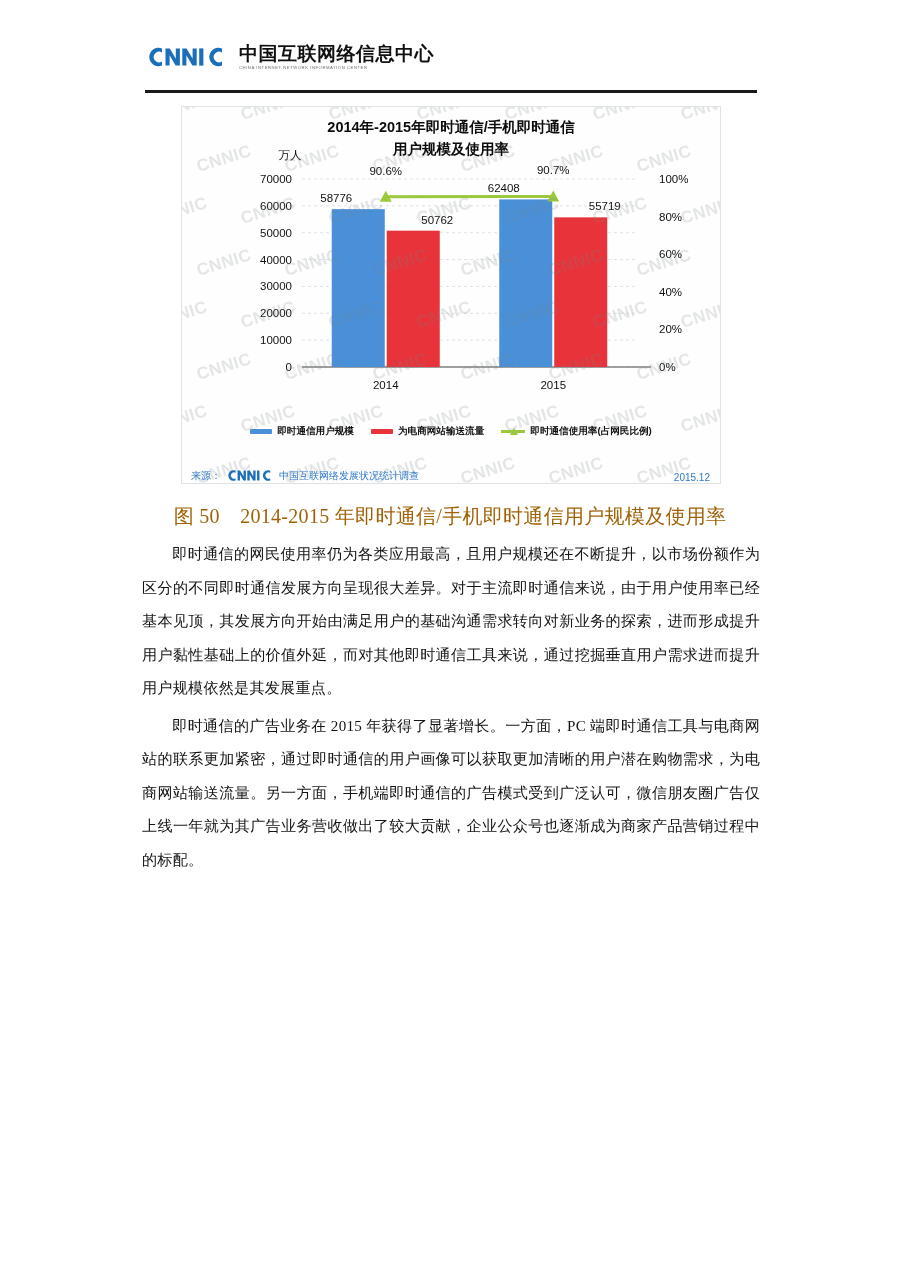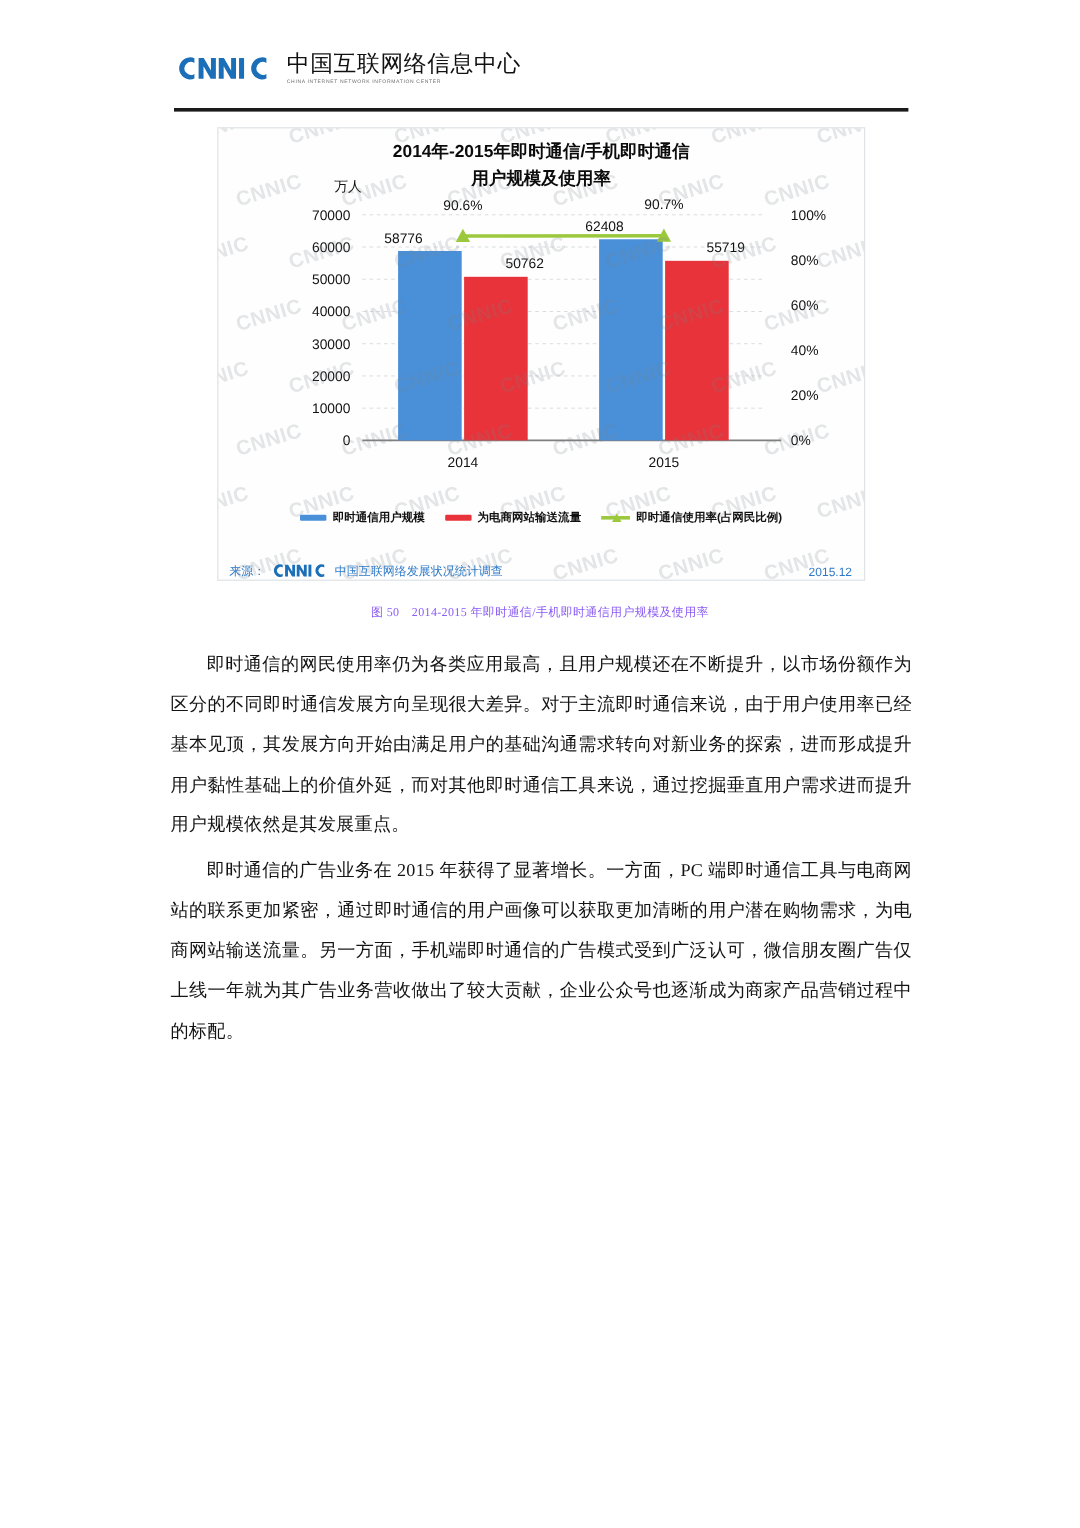--- a/index.html
+++ b/index.html
@@ -10,21 +10,21 @@
     color:#1a1a1a;
     position:relative;
     overflow:hidden;
   }
   .page { position:absolute; inset:0; }
 
   
   .header { position:absolute; left:145px; top:44px; width:612px; height:46px; }
   .logo-row { display:flex; align-items:flex-end; gap:10px; }
   .cnnic-mark { display:block; }
-  .cn-name { font-family:"Liberation Sans", sans-serif; font-weight:normal; font-size:19px;
+  .cn-name { font-family:"Liberation Sans", sans-serif; font-weight:bold; font-size:19px;
              color:#111; letter-spacing:0.5px; line-height:1.0; }
   .cn-sub { font-family:"Liberation Sans", sans-serif; font-size:4.2px; color:#6d6d6d;
             letter-spacing:0.55px; margin-top:2px; }
   .header-rule { position:absolute; left:145px; top:90px; width:612px; height:2.6px; background:#1a1a1a; }
 
   
   .figure {
     position:absolute; left:181px; top:106px; width:540px; height:378px;
     background:#fefefe; border:1px solid #dfe3e6; box-sizing:border-box;
     overflow:hidden;
@@ -63,21 +63,21 @@
     display:flex; align-items:flex-end; z-index:4;
   }
   .src-left { display:flex; align-items:center; gap:3px; margin-left:9px; }
   .src-txt { font-family:"Liberation Sans", sans-serif; font-size:10px; color:#2E79C7; }
   .src-date { margin-left:auto; margin-right:10px; font-family:"Liberation Sans", sans-serif;
               font-size:10px; color:#2E79C7; }
 
   
   .caption {
     position:absolute; left:0; right:0; top:503px; text-align:center;
-    font-family:"Liberation Serif", serif; font-size:10px; color:#8b5cf6; letter-spacing:0.3px;
+    font-family:"Liberation Serif", serif; font-size:20px; color:#a16207; letter-spacing:0.3px;
   }
 
   
   .body { position:absolute; left:142px; top:538px; width:618px; }
   .para {
     font-family:"Liberation Serif", serif;
     font-size:15.1px; color:#141414;
     text-indent:2em; text-align:justify; text-justify:inter-ideograph;
     line-height:33.5px; margin:0 0 4px 0;
     letter-spacing:0.25px;

